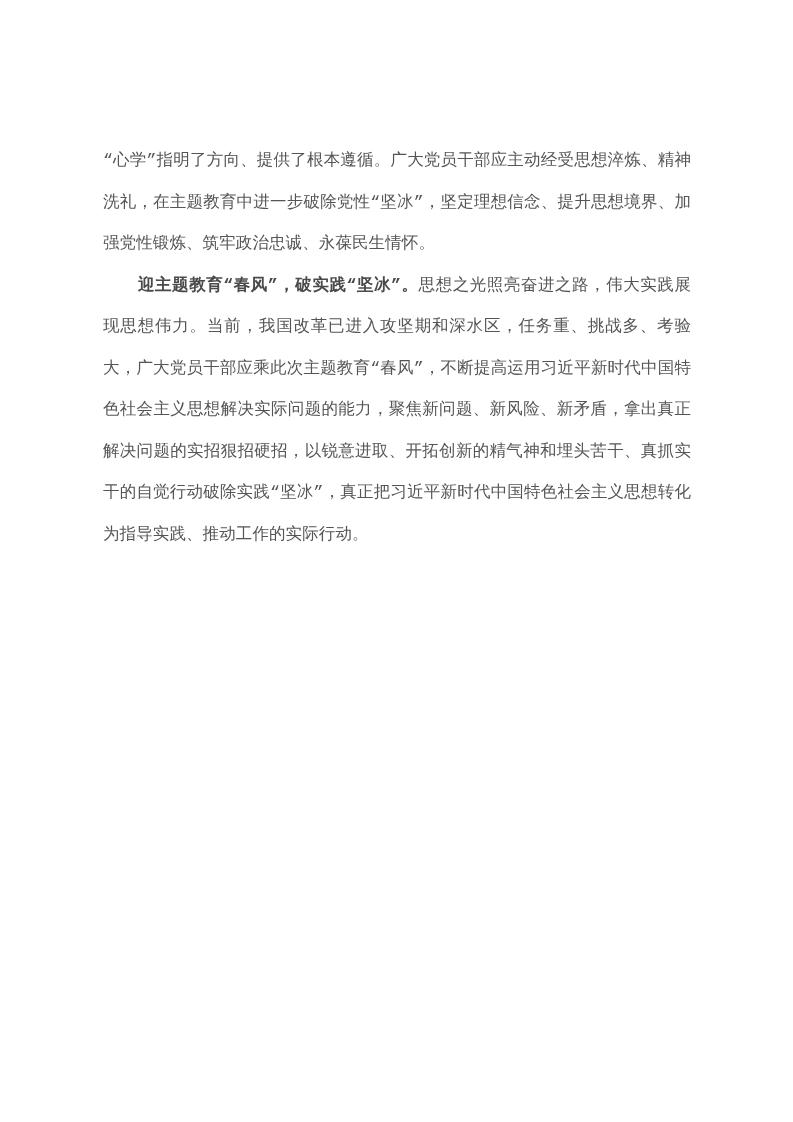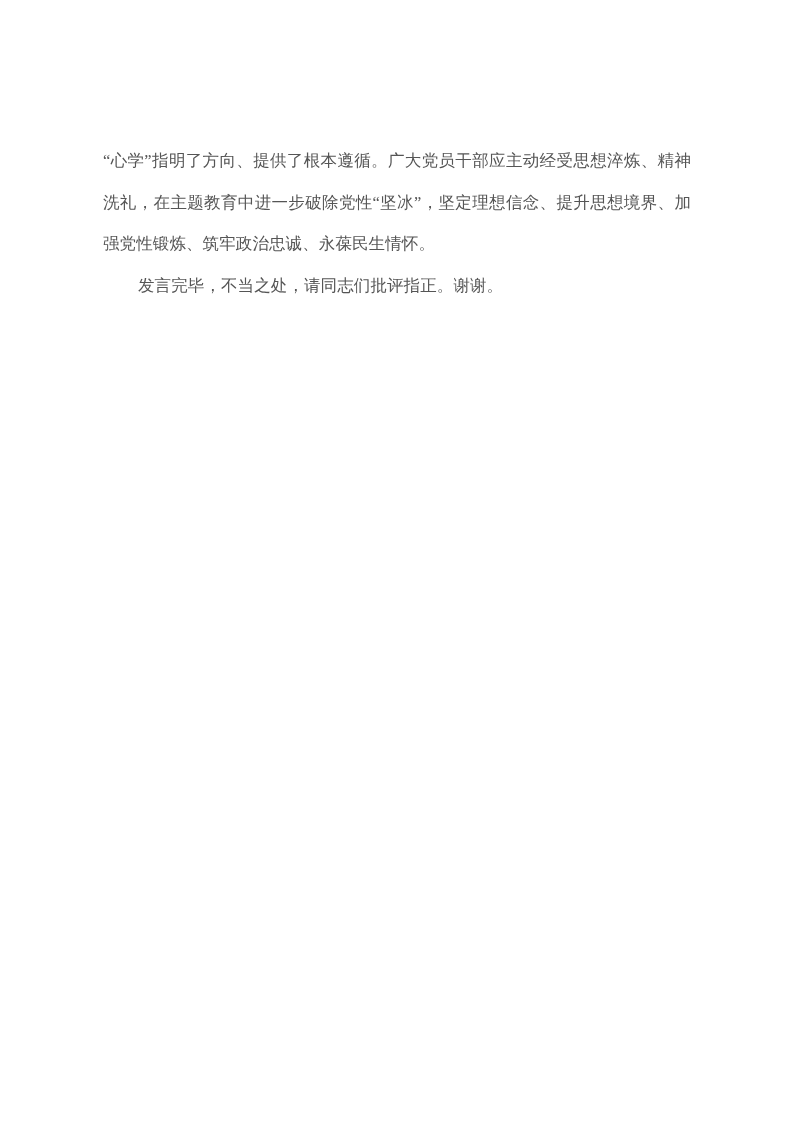--- a/index.html
+++ b/index.html
@@ -18,21 +18,21 @@
   }
 
   .doc-body {
     position: absolute;
     left: 103px;
     top: 140px;
     width: 588px;
   }
 
   .para {
-    font-family: Liberation Serif, serif;
+    font-family: Liberation Mono, monospace;
     font-size: 16.5px;
     line-height: 41.5px;
     color: #555555;
     text-align: justify;
     text-justify: inter-ideograph;
     text-indent: 35px;
     margin: 0 0 0 0;
     letter-spacing: 0.1px;
     word-break: break-all;
   }
@@ -51,18 +51,18 @@
   }
 </style>
 </head>
 <body>
 
 <div class="page">
   <div class="doc-body">
 
     <p class="para no-indent"><span>“心学”指明了方向、提供了根本遵循。广大党员干部应主动经受思想淬炼、精神洗礼，在主题教育中进一步破除党性“坚冰”，坚定理想信念、提升思想境界、加强党性锻炼、筑牢政治忠诚、永葆民生情怀。</span></p>
 
+    <p class="para"><span class="lead">迎主题教育“春风”，破实践“坚冰”。</span><span>思想之光照亮奋进之路，伟大实践展现思想伟力。当前，我国改革已进入攻坚期和深水区，任务重、挑战多、考验大，广大党员干部应乘此次主题教育“春风”，不断提高运用习近平新时代中国特色社会主义思想解决实际问题的能力，聚焦新问题、新风险、新矛盾，拿出真正解决问题的实招狠招硬招，以锐意进取、开拓创新的精气神和埋头苦干、真抓实干的自觉行动破除实践“坚冰”，真正把习近平新时代中国特色社会主义思想转化为指导实践、推动工作的实际行动。</span></p>
 
 
-    <p class="para"><span>发言完毕，不当之处，请同志们批评指正。谢谢。</span></p>
 
   </div>
 </div>
 
 </body></html>

